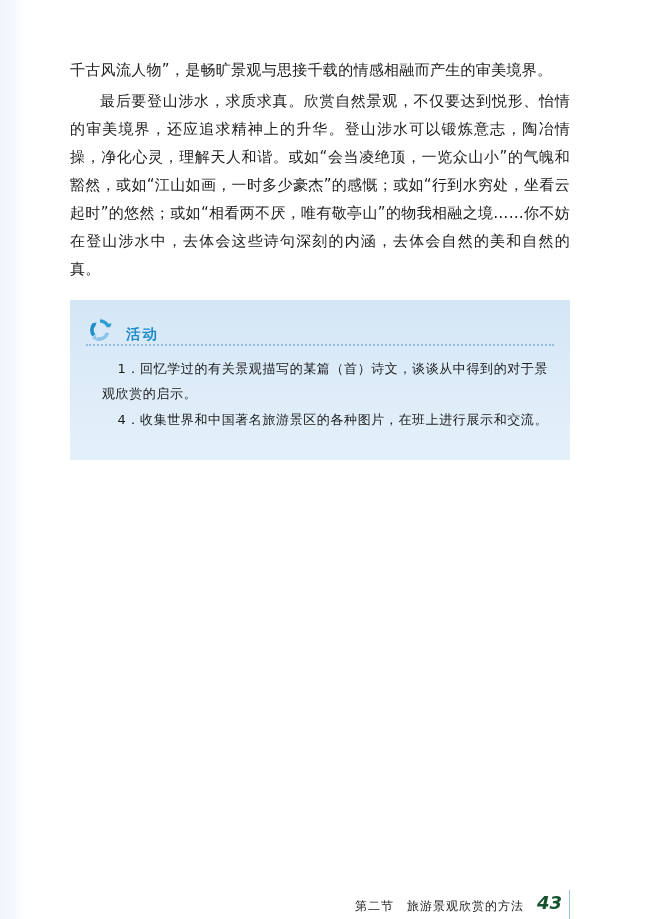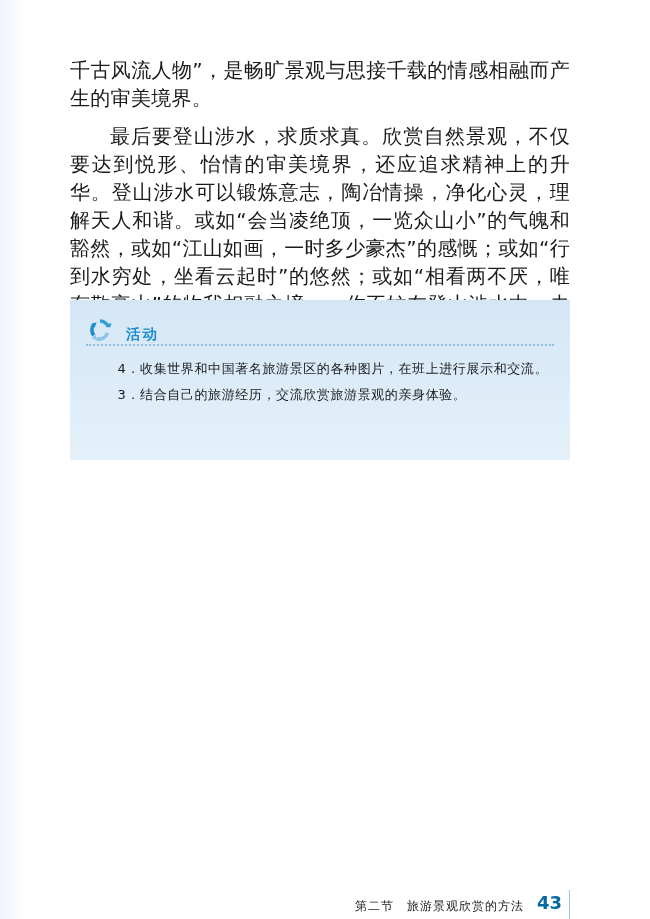--- a/index.html
+++ b/index.html
@@ -26,30 +26,30 @@
   }
 
   .page-body {
     position: absolute;
     left: 70px;
     top: 56px;
     width: 500px;
   }
 
   .para {
-    font-size: 20px;
+    font-size: 15px;
     line-height: 28px;
     color: #1b1b1b;
     letter-spacing: 0.3px;
     text-align: justify;
     margin: 0;
   }
   .para.indent {
     text-indent: 2em;
-    margin-top: 10px;
+    margin-top: 3px;
   }
 
   
   .activity-box {
     position: absolute;
     left: 70px;
     top: 300px;
     width: 500px;
     height: 160px;
     background: #d9e9f7;
@@ -125,21 +125,22 @@
     color: #1b1b1b;
     letter-spacing: 1px;
     white-space: nowrap;
   }
   .footer-pageno {
     position: absolute;
     right: 8px;
     top: 4px;
     font-size: 18px;
     font-weight: bold;
-    color: #0369a1;
+    color: #14532d;
+    font-style: italic;
   }
 </style>
 </head>
 <body>
 
 <div class="page-edge-band"></div>
 
 <div class="page-body">
   <p class="para">千古风流人物”，是畅旷景观与思接千载的情感相融而产生的审美境界。</p>
   <p class="para indent">最后要登山涉水，求质求真。欣赏自然景观，不仅要达到悦形、怡情的审美境界，还应追求精神上的升华。登山涉水可以锻炼意志，陶冶情操，净化心灵，理解天人和谐。或如“会当凌绝顶，一览众山小”的气魄和豁然，或如“江山如画，一时多少豪杰”的感慨；或如“行到水穷处，坐看云起时”的悠然；或如“相看两不厌，唯有敬亭山”的物我相融之境……你不妨在登山涉水中，去体会这些诗句深刻的内涵，去体会自然的美和自然的真。</p>
@@ -154,22 +155,22 @@
         <path d="M23.3 17.6 A10.8 10.8 0 0 1 9.6 24.3 L11.0 20.9 A7.3 7.3 0 0 0 20.0 16.3 Z" fill="#8ac4e6"></path>
         <path d="M9.6 24.3 L6.0 22.1 L10.2 18.4 Z" fill="#8ac4e6"></path>
         <path d="M6.4 20.6 A10.8 10.8 0 0 1 6.4 7.2 L9.3 9.5 A7.3 7.3 0 0 0 9.3 18.3 Z" fill="#1f8ccc"></path>
         <path d="M6.4 7.2 L10.6 6.4 L8.7 11.6 Z" fill="#1f8ccc"></path>
       </svg>
     </span>
     <span class="activity-title">活动</span>
   </div>
   <div class="dotted-rule"></div>
   <div class="activity-list">
+    <p class="activity-item">1．回忆学过的有关景观描写的某篇（首）诗文，谈谈从中得到的对于景观欣赏的启示。</p>
     <p class="activity-item">4．收集世界和中国著名旅游景区的各种图片，在班上进行展示和交流。</p>
-    <p class="activity-item">3．结合自己的旅游经历，交流欣赏旅游景观的亲身体验。</p>
   </div>
 </div>
 
 <div class="footer">
   <span class="footer-label">第二节　旅游景观欣赏的方法</span>
   <span class="footer-rule"></span>
   <span class="footer-pageno">43</span>
 </div>
 
 </body></html>

